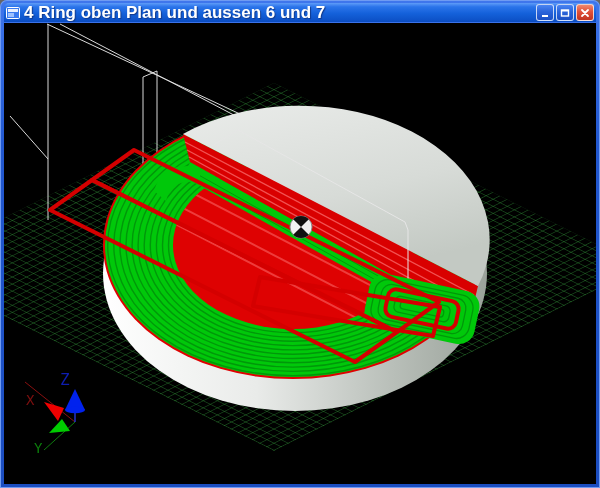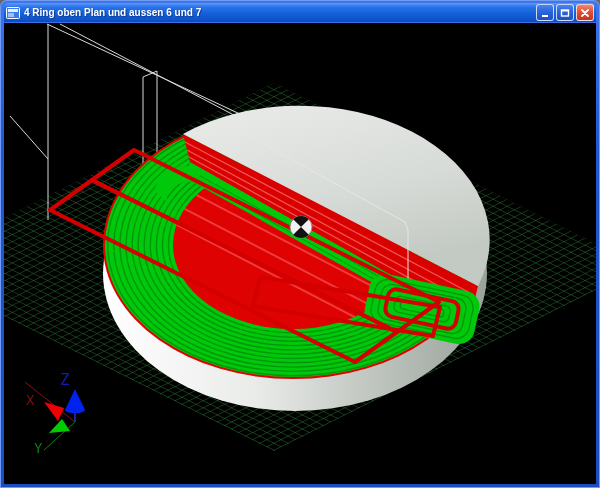--- a/index.html
+++ b/index.html
@@ -11,21 +11,21 @@
     box-shadow:inset 0 0 0 1px #6f9bf2;
     position:relative;
   }
   .titlebar{
     height:19px;display:flex;align-items:center;gap:4px;
     padding:0 2px;border-radius:5px 5px 0 0;
     background:linear-gradient(180deg,#5f9cf8 0%,#2b74ea 20%,#1461da 55%,#0d52c8 90%,#0a4cc0 100%);
   }
   .titlebar .app-icon{width:14px;height:14px;flex:0 0 auto;display:block;}
   .title-text{
-    color:#fff;font-size:10px;font-weight:bold;line-height:19px;
+    color:#fff;font-size:17px;font-weight:bold;line-height:19px;
     text-shadow:1px 1px 1px #123a8c;
     white-space:nowrap;overflow:hidden;flex:1 1 auto;
   }
   .controls{display:flex;gap:2px;margin-left:auto;flex:0 0 auto;}
   .wbtn{
     width:18px;height:17px;border-radius:3px;border:1px solid rgba(255,255,255,.75);
     box-sizing:border-box;display:flex;align-items:center;justify-content:center;
     padding:0;cursor:pointer;
   }
   .wbtn.blue{background:linear-gradient(180deg,#4a84f2 0%,#2a64da 45%,#1c50c4 100%);}

